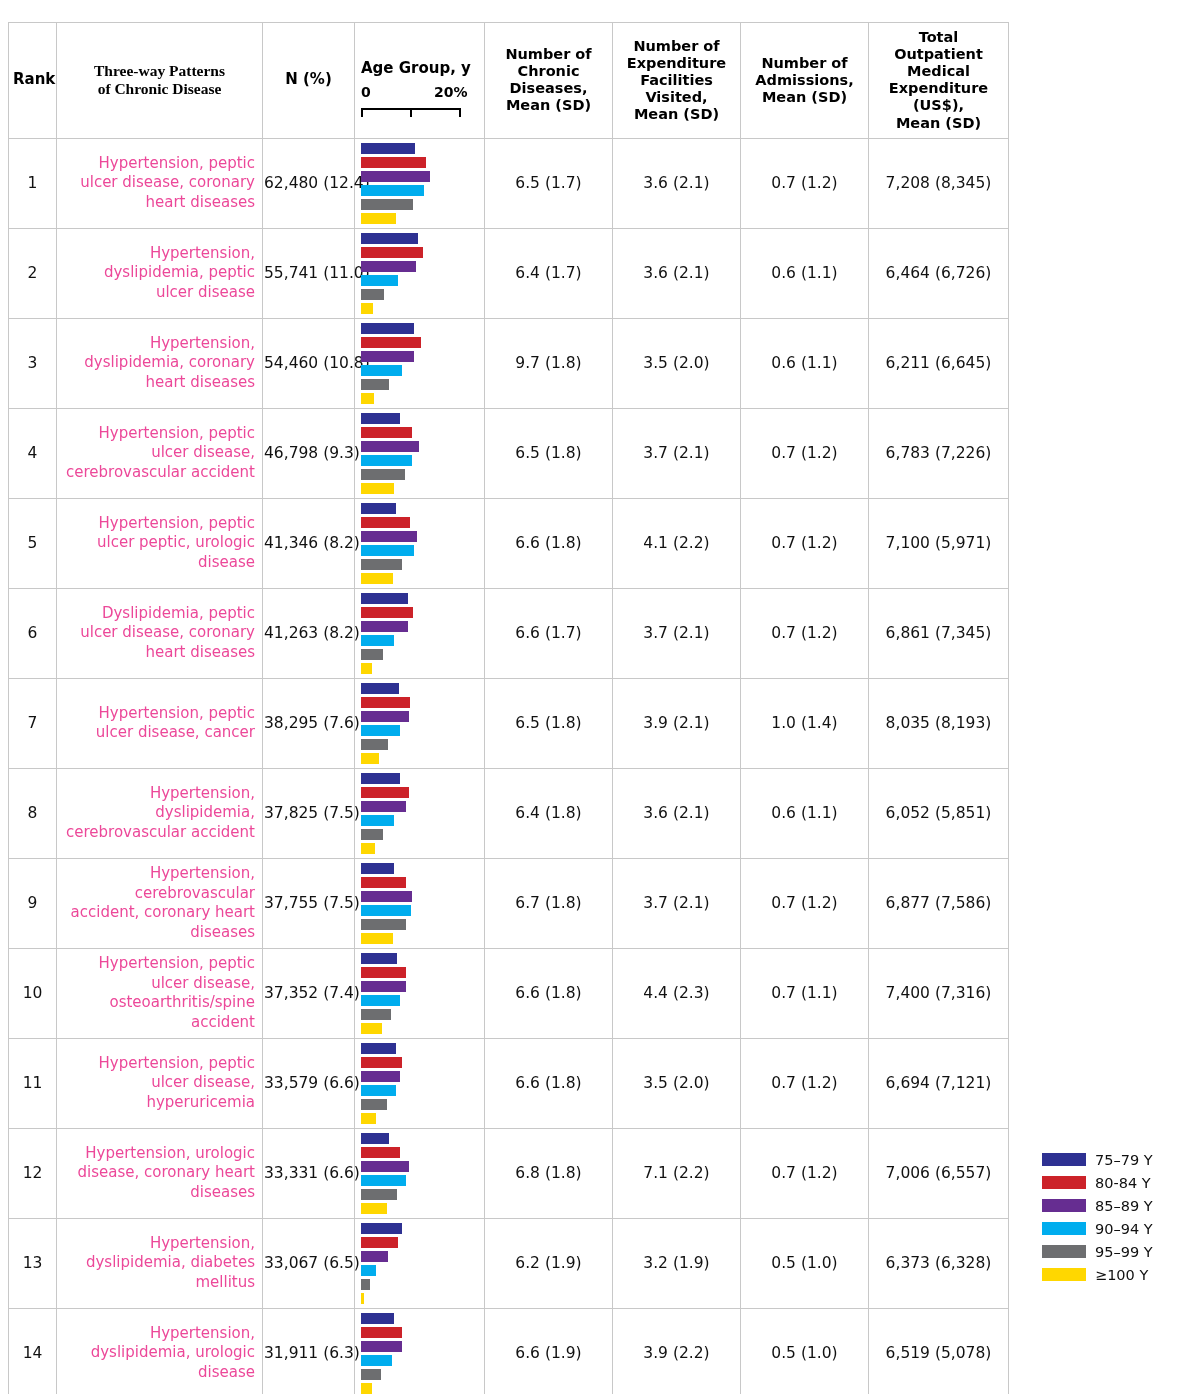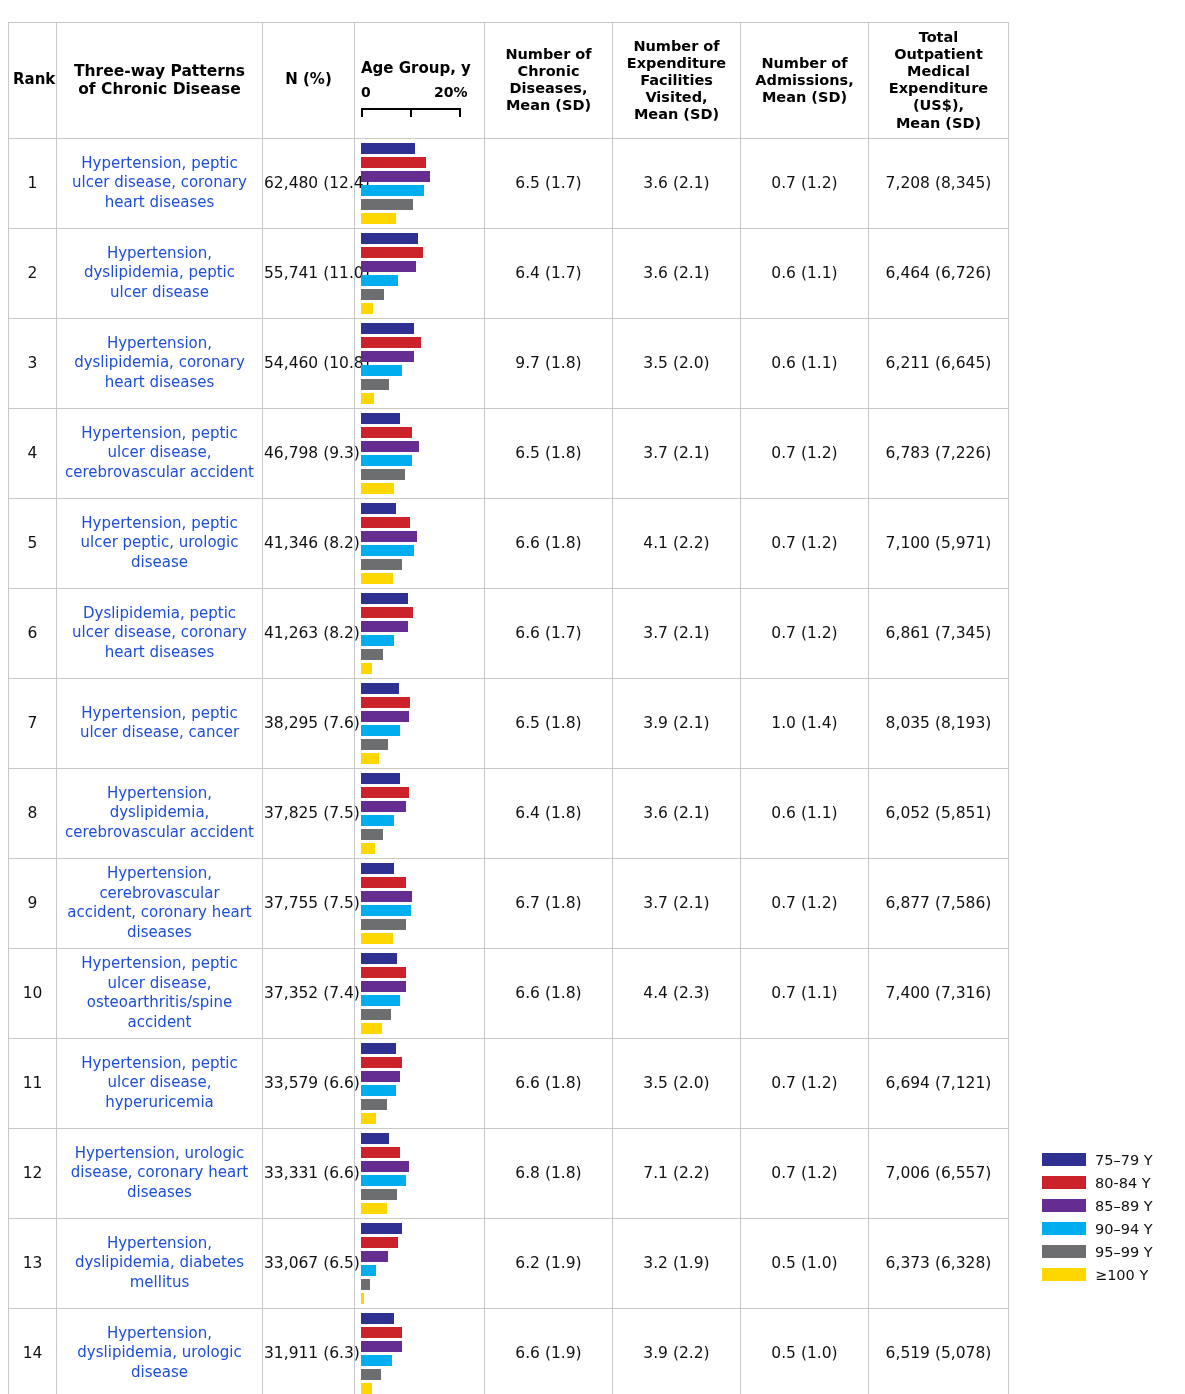--- a/index.html
+++ b/index.html
@@ -37,21 +37,21 @@
   thead th{
     font-weight:bold;
     font-size:14.5px;
     color:#000;
     text-align:center;
     line-height:1.18;
     padding:6px 4px;
     height:84px;
   }
   th.h-rank{font-size:15px;}
-  th.h-pat{font-size:15.5px;}
+  th.h-pat{font-size:15.5px;font-family:Liberation Serif, serif;}
   th.h-n{font-size:15px;}
   th.h-bars{padding:0;position:relative;text-align:right;}
 
   .agehdr{
     position:relative;
     height:84px;
     width:100%;
   }
   .agehdr .title{
     position:absolute;left:6px;top:22px;
@@ -75,23 +75,23 @@
   .axis .tk{
     position:absolute;top:0;width:2px;height:9px;background:#000;
   }
 
   td.rank{
     text-align:center;
     font-size:15.5px;
     color:#111;
   }
   td.pattern{
-    text-align:center;
+    text-align:right;
     font-size:15px;
-    color:#1d4ed8;
+    color:#ec4899;
     padding:4px 7px;
     line-height:1.30;
   }
   td.nval{
     text-align:center;
     font-size:15.5px;
     color:#111;
     white-space:nowrap;
     padding:0 1px;
   }

